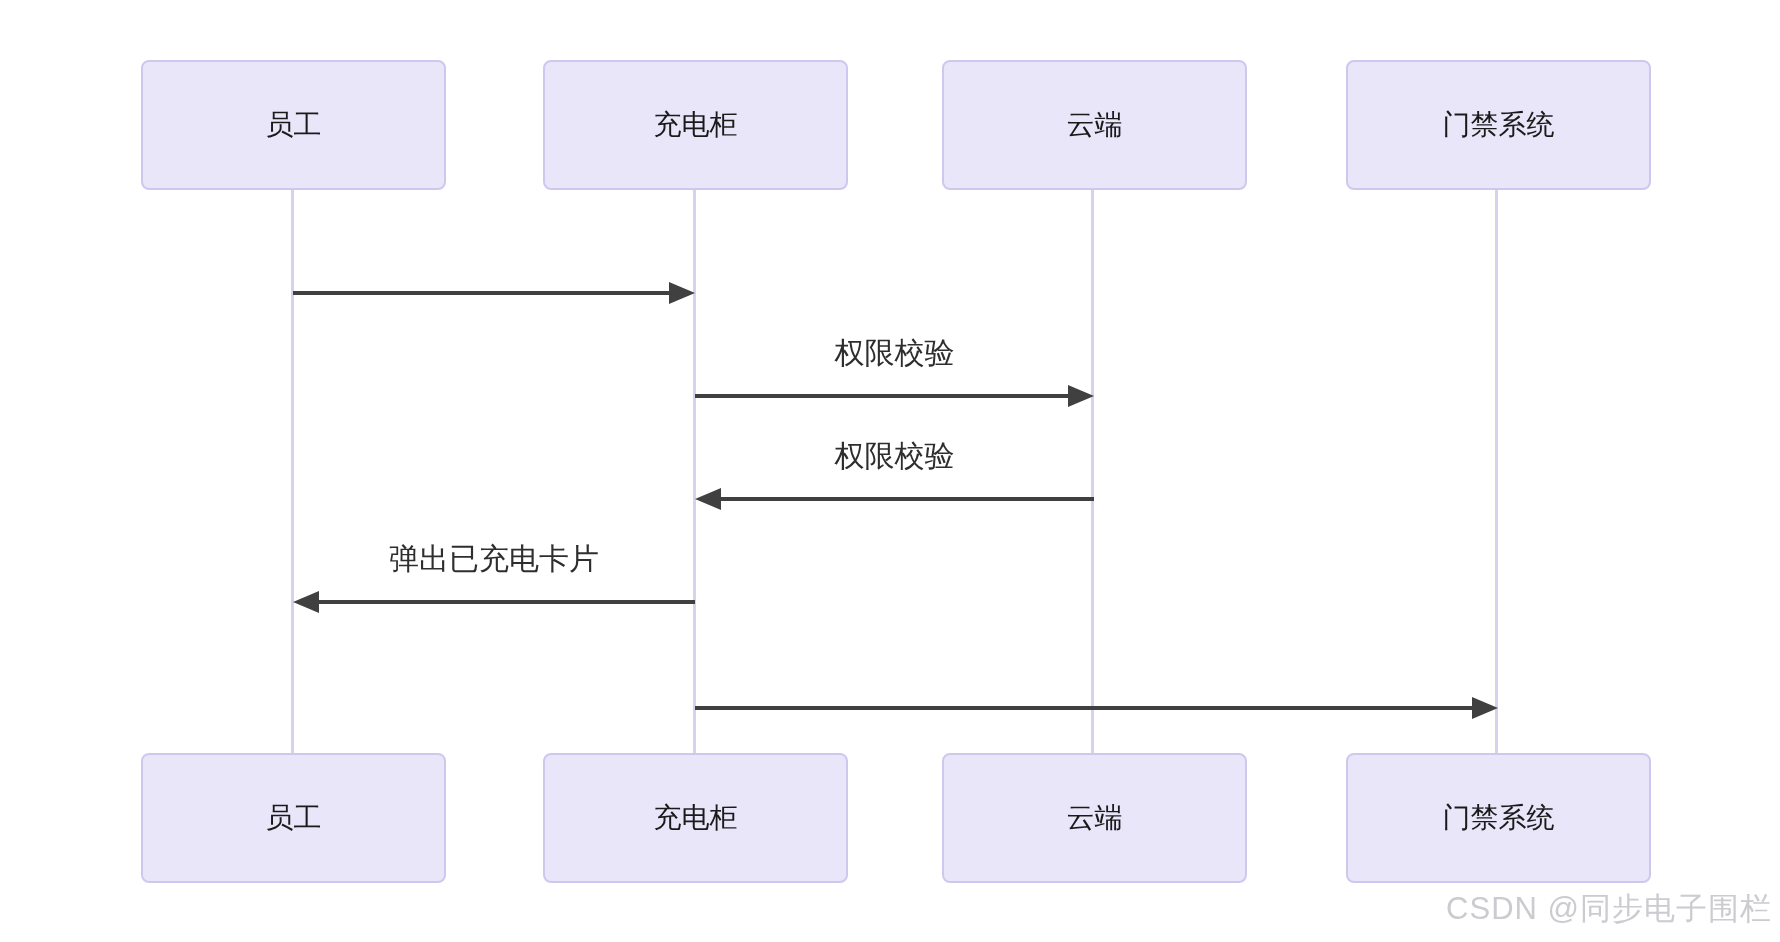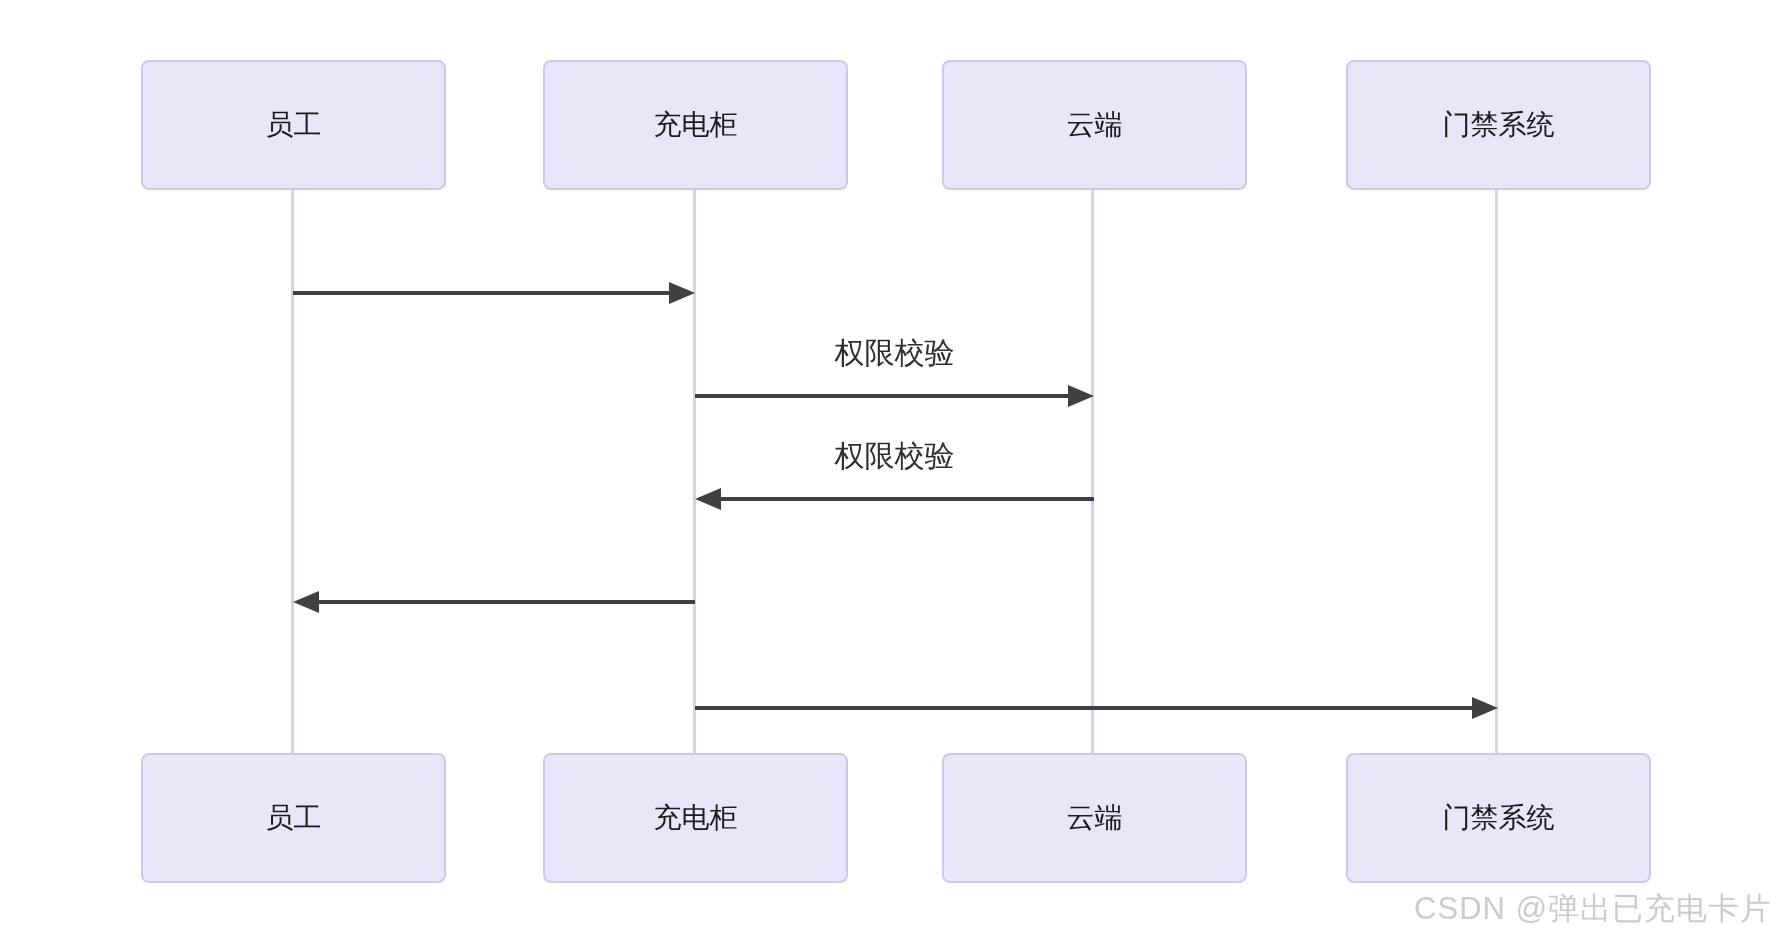--- a/index.html
+++ b/index.html
@@ -112,21 +112,22 @@
   <div class="arrow-head right" style="left:669px; top:282px"></div>
 
   <div class="msg-label" style="left:695px; width:399px; top:331px">权限校验</div>
   <div class="arrow-line" style="left:695px; width:375px; top:394px"></div>
   <div class="arrow-head right" style="left:1068px; top:385px"></div>
 
   <div class="msg-label" style="left:695px; width:399px; top:434px">权限校验</div>
   <div class="arrow-line" style="left:719px; width:375px; top:497px"></div>
   <div class="arrow-head left" style="left:695px; top:488px"></div>
 
+  <div class="msg-label" style="left:293px; width:402px; top:537px">弹出已充电卡片</div>
   <div class="arrow-line" style="left:317px; width:378px; top:600px"></div>
   <div class="arrow-head left" style="left:293px; top:591px"></div>
 
   <div class="arrow-line" style="left:695px; width:779px; top:706px"></div>
   <div class="arrow-head right" style="left:1472px; top:697px"></div>
 
-  <div class="watermark">CSDN @弹出已充电卡片</div>
+  <div class="watermark">CSDN @同步电子围栏</div>
 
 </div>
 
 </body></html>

